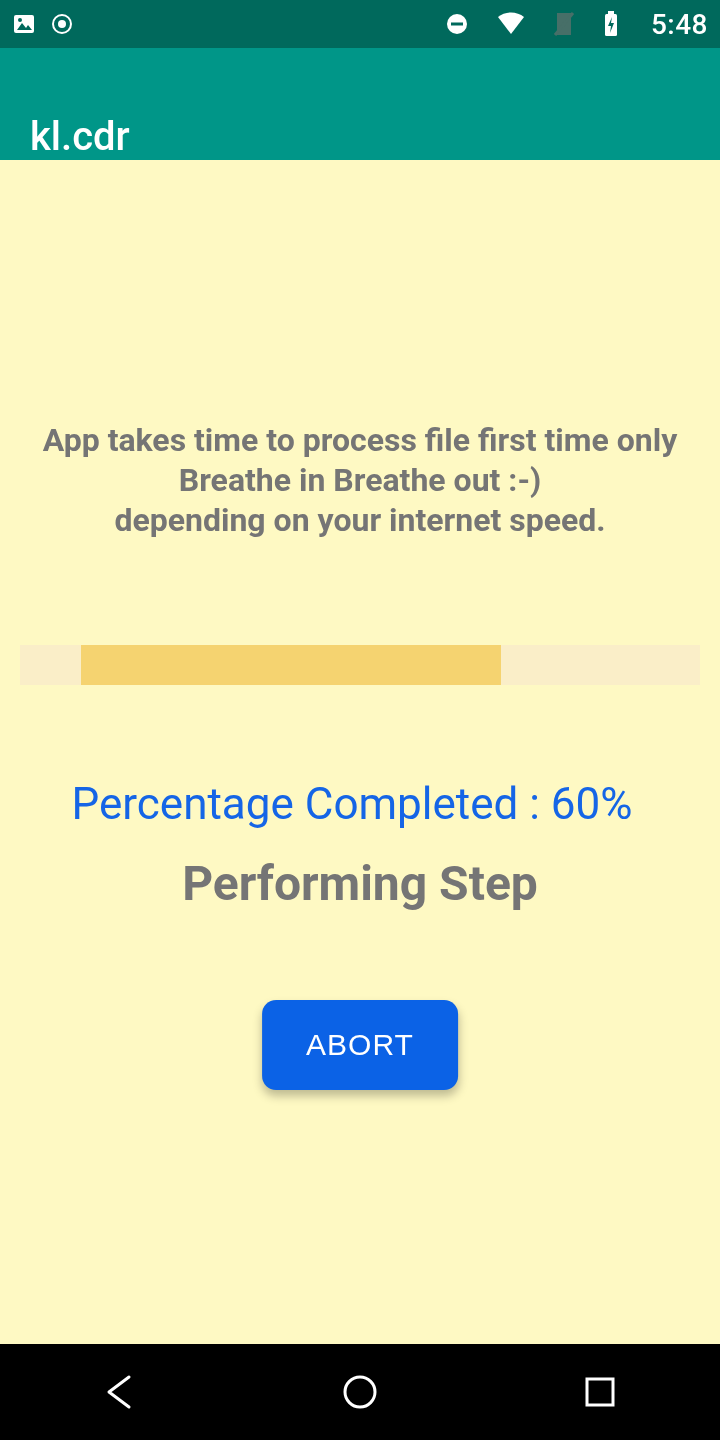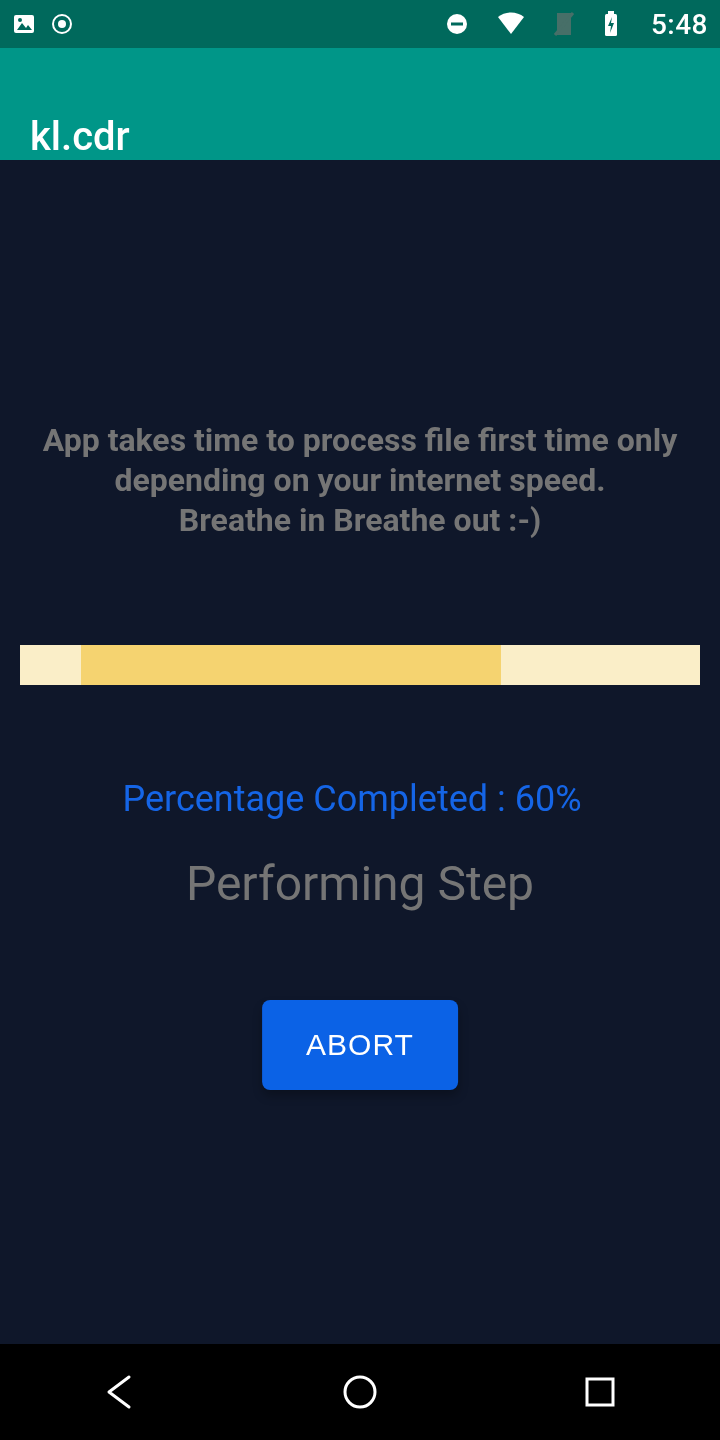--- a/index.html
+++ b/index.html
@@ -52,21 +52,21 @@
     padding-left: 30px;
   }
   .app-title {
     color: #fff;
     font-size: 40px;
     font-weight: 500;
   }
   .content {
     position: relative;
     height: calc(1440px - 48px - 112px - 96px);
-    background: #0f172a;
+    background: #fef9c3;
     padding: 11px 20px;
     text-align: center;
   }
   .info-text {
     position: absolute;
     top: 260px;
     left: 20px;
     right: 20px;
     color: #757575;
     font-size: 32px;
@@ -87,42 +87,42 @@
     left: 60px;
     height: 40px;
     background: #f5d370;
   }
   .percent-text {
     position: absolute;
     top: 618px;
     left: 0;
     right: 16px;
     color: #1565e6;
-    font-size: 36px;
+    font-size: 44px;
     font-weight: 400;
   }
   .step-text {
     position: absolute;
     top: 695px;
     left: 0;
     right: 0;
     color: #757575;
     font-size: 48px;
-    font-weight: 400;
+    font-weight: 700;
     line-height: 1.2;
   }
   .abort-btn {
     position: absolute;
     top: 840px;
     left: 50%;
     transform: translateX(-50%);
     background: #0b62e6;
     color: #fff;
     border: none;
-    border-radius: 8px;
+    border-radius: 14px;
     padding: 28px 44px;
     font-size: 30px;
     font-weight: 500;
     letter-spacing: 1px;
     box-shadow: 0 6px 10px rgba(0,0,0,0.25);
     cursor: pointer;
   }
   .nav-bar {
     position: absolute;
     bottom: 0;
@@ -190,22 +190,22 @@
   </div>
 </div>
 
 <div class="app-bar">
   <span class="app-title">kl.cdr</span>
 </div>
 
 <div class="content">
   <div class="info-text">
     <div>App takes time to process file first time only</div>
+    <div>Breathe in Breathe out :-)</div>
     <div>depending on your internet speed.</div>
-    <div>Breathe in Breathe out :-)</div>
   </div>
 
   <div class="progress-wrap">
     <div class="progress-fill" id="progress-fill" style="left: 61.2px; width: 420.24px;"></div>
   </div>
 
   <div class="percent-text">Percentage Completed : 60%</div>
 
   <div class="step-text">
     <div>Performing Step</div>

